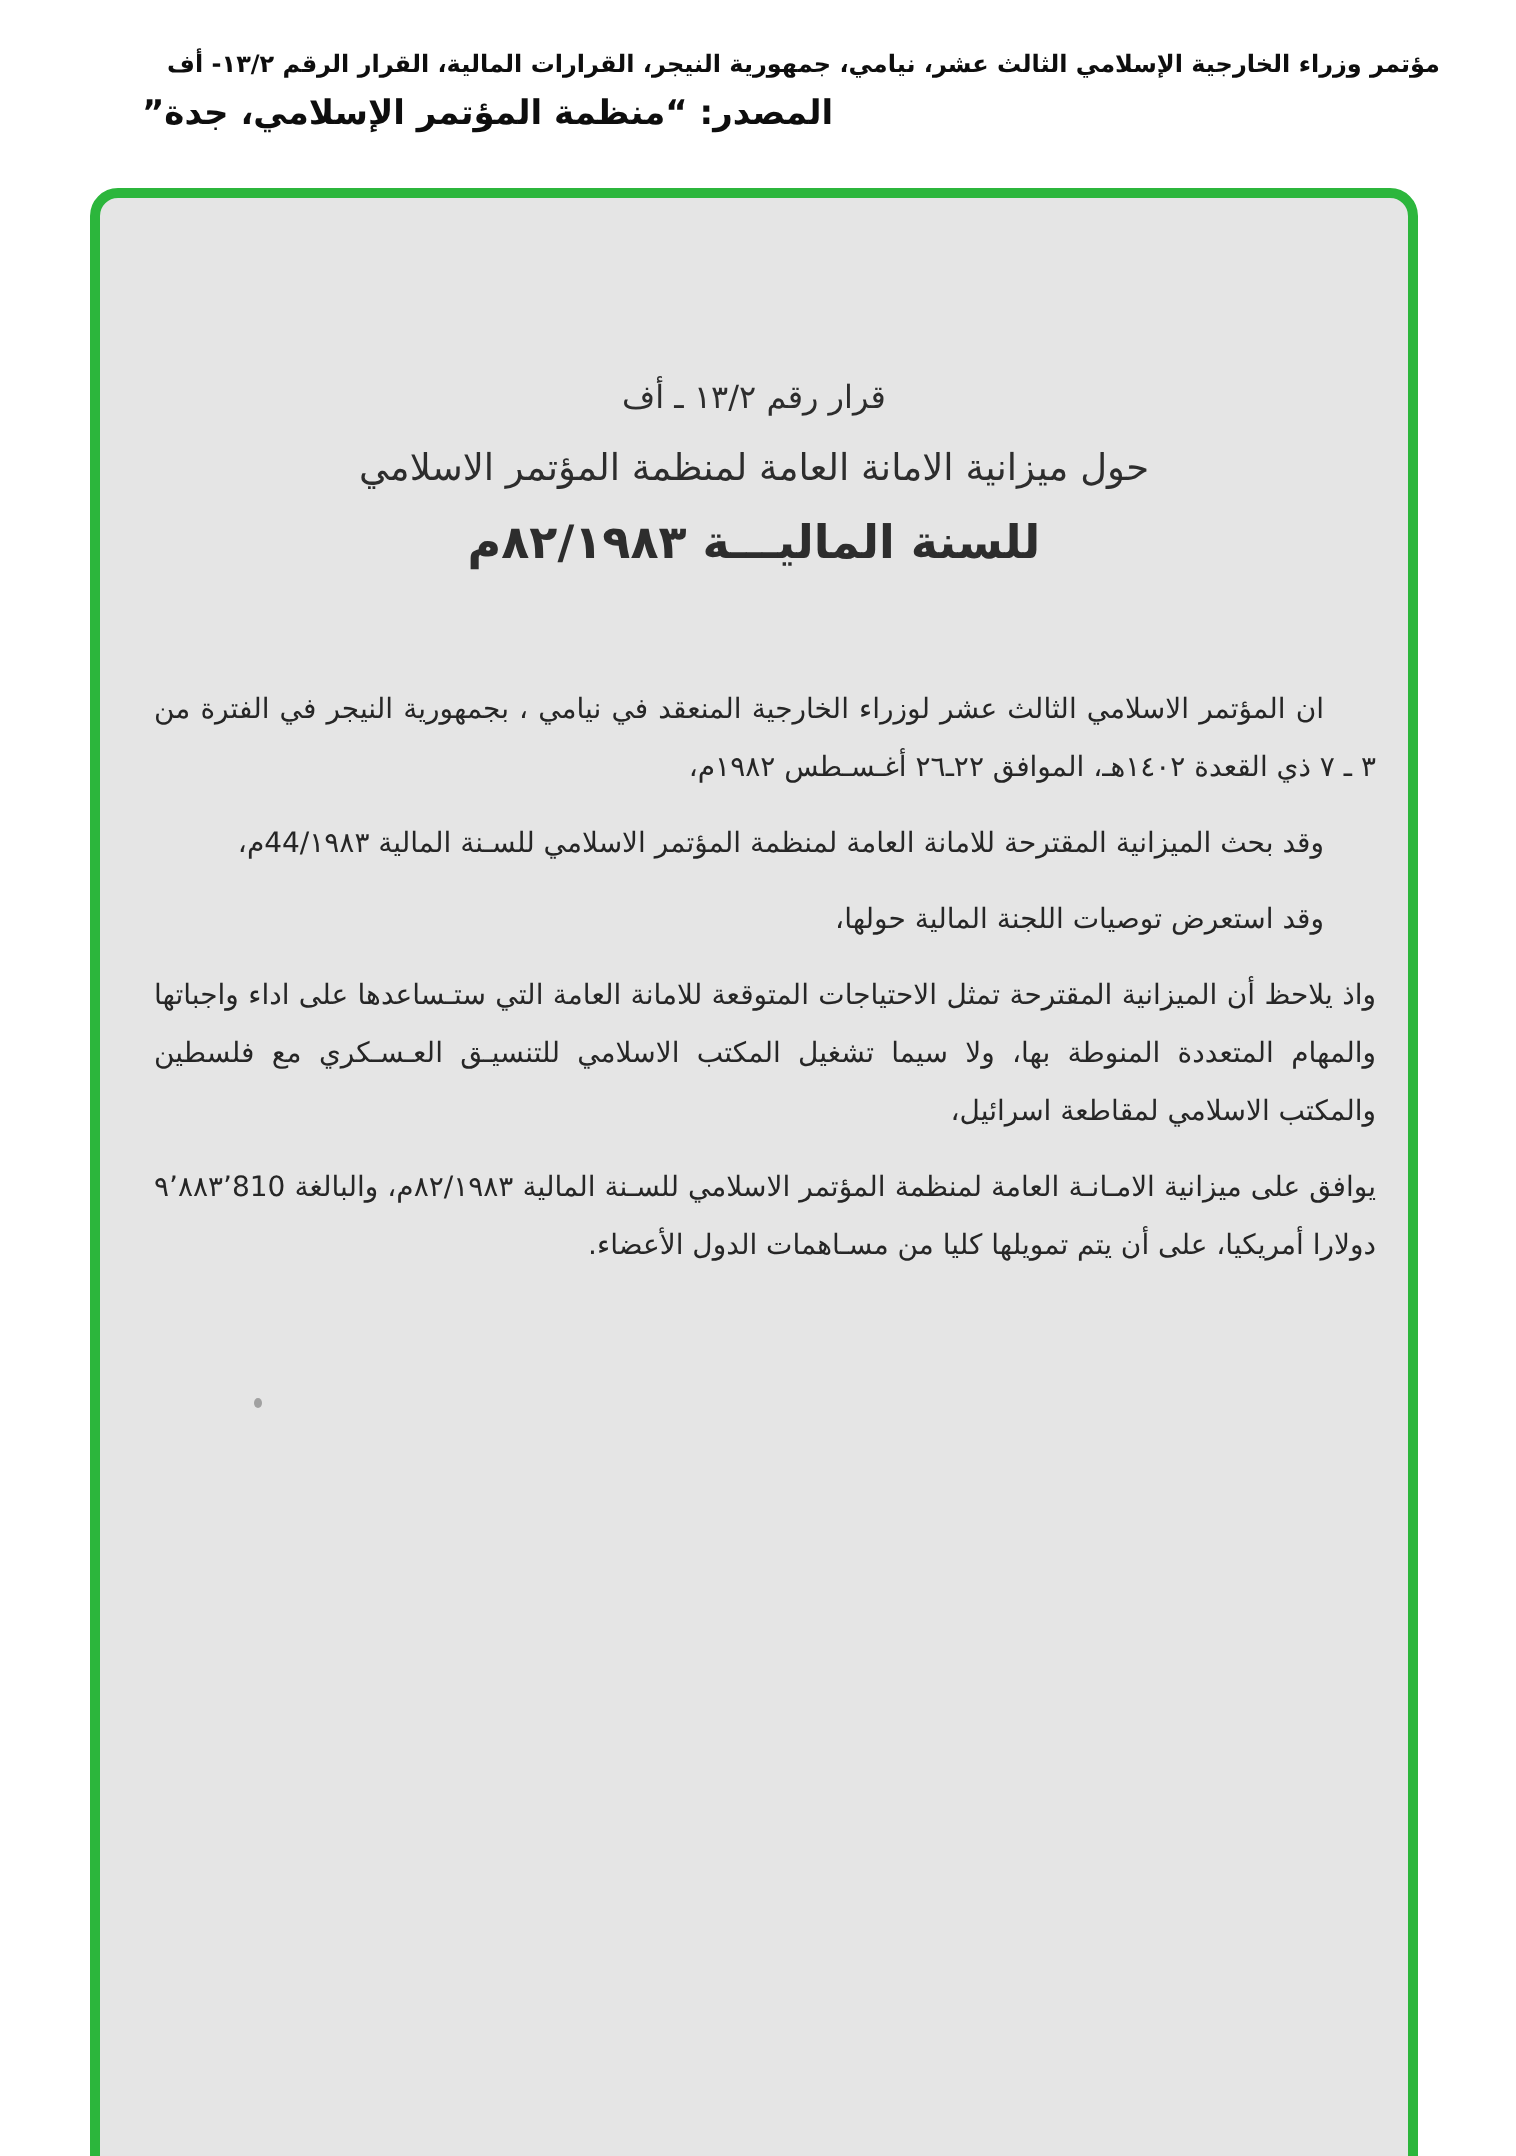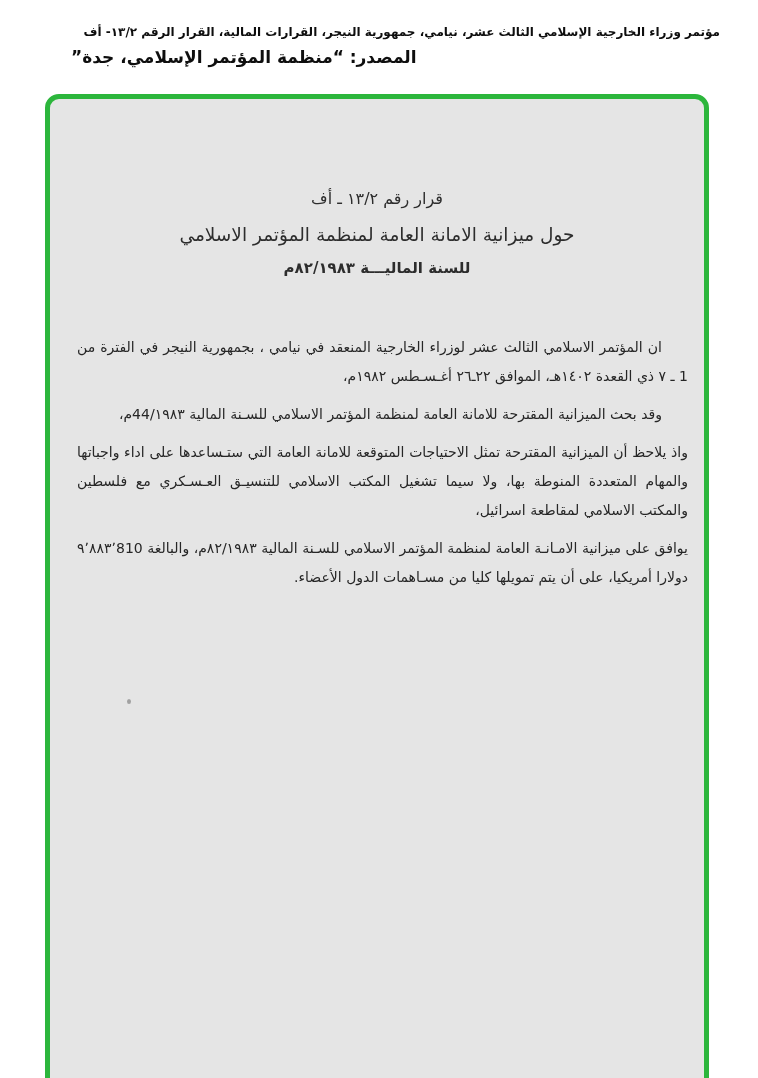--- a/index.html
+++ b/index.html
@@ -32,21 +32,21 @@
     border:5px solid #0f766e; border-radius:14px;
     background:#e5e5e5;
   }
 
   
   .doc-title {
     margin-top:90px; direction:rtl; text-align:center; color:#2d2d2d;
   }
   .title-1 { font-size:16px; font-weight:normal; }
   .title-2 { font-size:18.5px; font-weight:normal; margin-top:16px; }
-  .title-3 { font-size:15px;   font-weight:bold; margin-top:14px; }
+  .title-3 { font-size:23px;   font-weight:bold; margin-top:14px; }
 
   
   .doc-body {
     margin-top:56px;
     padding:0 16px 0 27px;
     direction:rtl; text-align:justify;
     color:#262626;
   }
   .para { font-size:14px; line-height:29px; margin-bottom:9px; }
   .para.indent { text-indent:26px; }
@@ -70,22 +70,23 @@
 
   <div class="scan-frame" style="border-color: rgb(44, 182, 60);">
 
     <div class="doc-title">
       <div class="title-1">قرار رقم ١٣/٢ ـ أف</div>
       <div class="title-2">حول ميزانية الامانة العامة لمنظمة المؤتمر الاسلامي</div>
       <div class="title-3">للسنة الماليـــة ٨٢/١٩٨٣م</div>
     </div>
 
     <div class="doc-body">
-      <p class="para indent">ان المؤتمر الاسلامي الثالث عشر لوزراء الخارجية المنعقد في نيامي ، بجمهورية النيجر في الفترة من 1 ـ ٧  ذي القعدة ١٤٠٢هـ، الموافق ٢٢ـ٢٦ أغـسـطس ١٩٨٢م،</p>
+      <p class="para indent">ان المؤتمر الاسلامي الثالث عشر لوزراء الخارجية المنعقد في نيامي ، بجمهورية النيجر في الفترة من ٣ ـ ٧  ذي القعدة ١٤٠٢هـ، الموافق ٢٢ـ٢٦ أغـسـطس ١٩٨٢م،</p>
       <p class="para indent">وقد بحث الميزانية المقترحة للامانة العامة لمنظمة المؤتمر الاسلامي للسـنة المالية 44/١٩٨٣م،</p>
+      <p class="para indent">وقد استعرض توصيات اللجنة المالية حولها،</p>
       <p class="para">واذ يلاحظ أن الميزانية المقترحة تمثل الاحتياجات المتوقعة للامانة العامة التي ستـساعدها على اداء واجباتها والمهام المتعددة المنوطة بها، ولا سيما تشغيل المكتب الاسلامي للتنسيـق العـسـكري مع فلسطين والمكتب الاسلامي لمقاطعة اسرائيل،</p>
       <p class="para">يوافق على ميزانية الامـانـة العامة لمنظمة المؤتمر الاسلامي للسـنة المالية ٨٢/١٩٨٣م، والبالغة ٩٬٨٨٣٬810 دولارا أمريكيا، على أن يتم تمويلها كليا من مسـاهمات الدول الأعضاء.</p>
     </div>
 
     <span class="speck"></span>
   </div>
 
 </div>
 
 </body></html>

